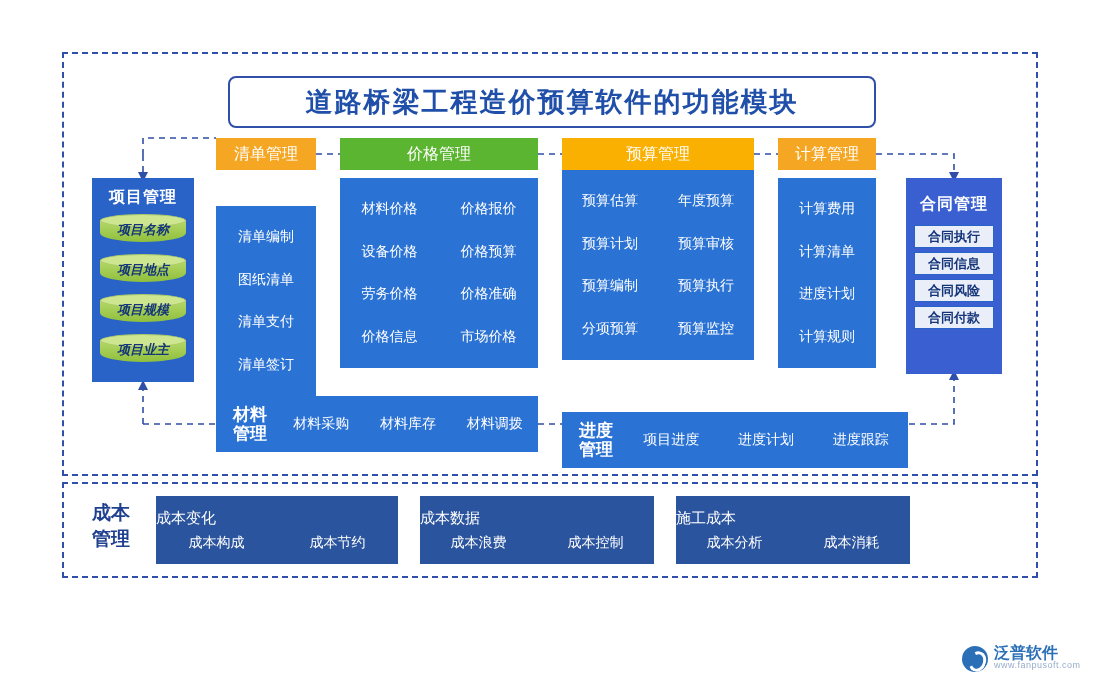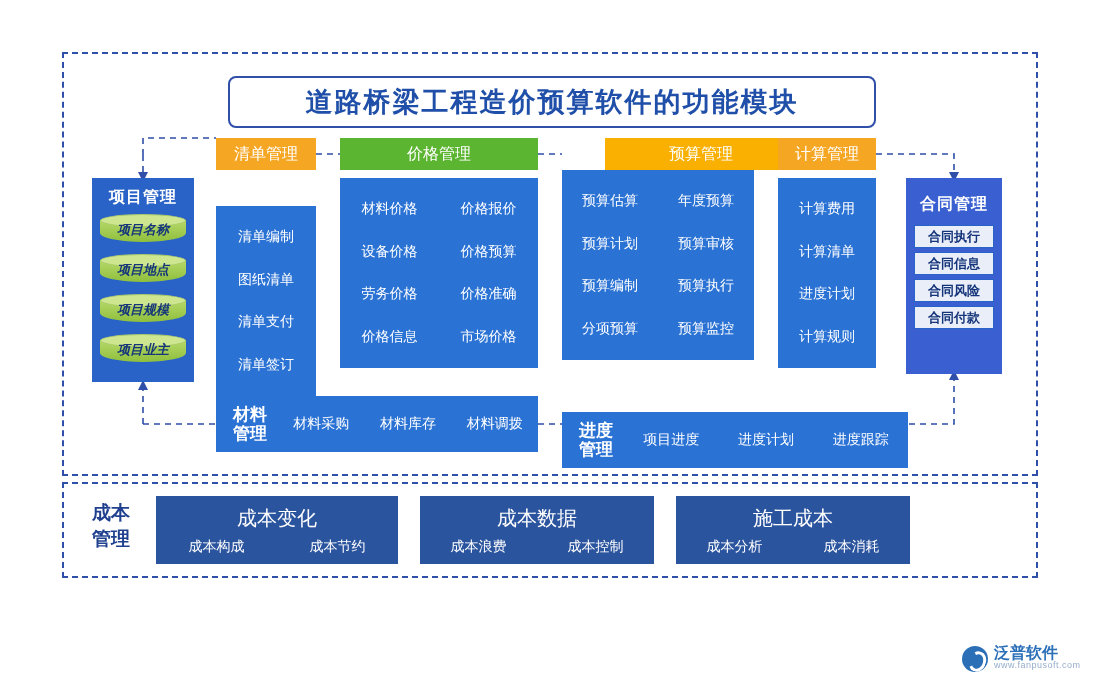--- a/index.html
+++ b/index.html
@@ -64,21 +64,21 @@
     display: flex;
     align-items: center;
     justify-content: center;
     font-size: 16px;
     font-weight: normal;
     color: #ffffff;
     box-sizing: border-box;
   }
   .chip-qingdan { left: 216px; top: 138px; width: 100px; background: #f5a623; }
   .chip-jiage   { left: 340px; top: 138px; width: 198px; background: #5cb531; }
-  .chip-yusuan  { left: 562px; top: 138px; width: 192px; background: #f9b000; margin-left: 43px; }
+  .chip-yusuan  { left: 562px; top: 138px; width: 192px; background: #f9b000; }
   .chip-jisuan  { left: 778px; top: 138px; width: 98px;  background: #f5a623; }
 
   
   .panel {
     position: absolute;
     background: #2a72d4;
     color: #ffffff;
     box-sizing: border-box;
   }
 
@@ -240,22 +240,21 @@
     top: 496px;
     height: 68px;
     background: #2b549e;
     color: #ffffff;
     box-sizing: border-box;
     display: flex;
     flex-direction: column;
     justify-content: center;
   }
   .cost-card .c-title {
-    text-align: center;
-    font-size: 20px;
+    font-size: 15px;
     margin-bottom: 6px;
   }
   .cost-card .c-row {
     display: flex;
     justify-content: space-around;
     font-size: 14px;
   }
   .cost-1 { left: 156px; width: 242px; }
   .cost-2 { left: 420px; width: 234px; }
   .cost-3 { left: 676px; width: 234px; }

